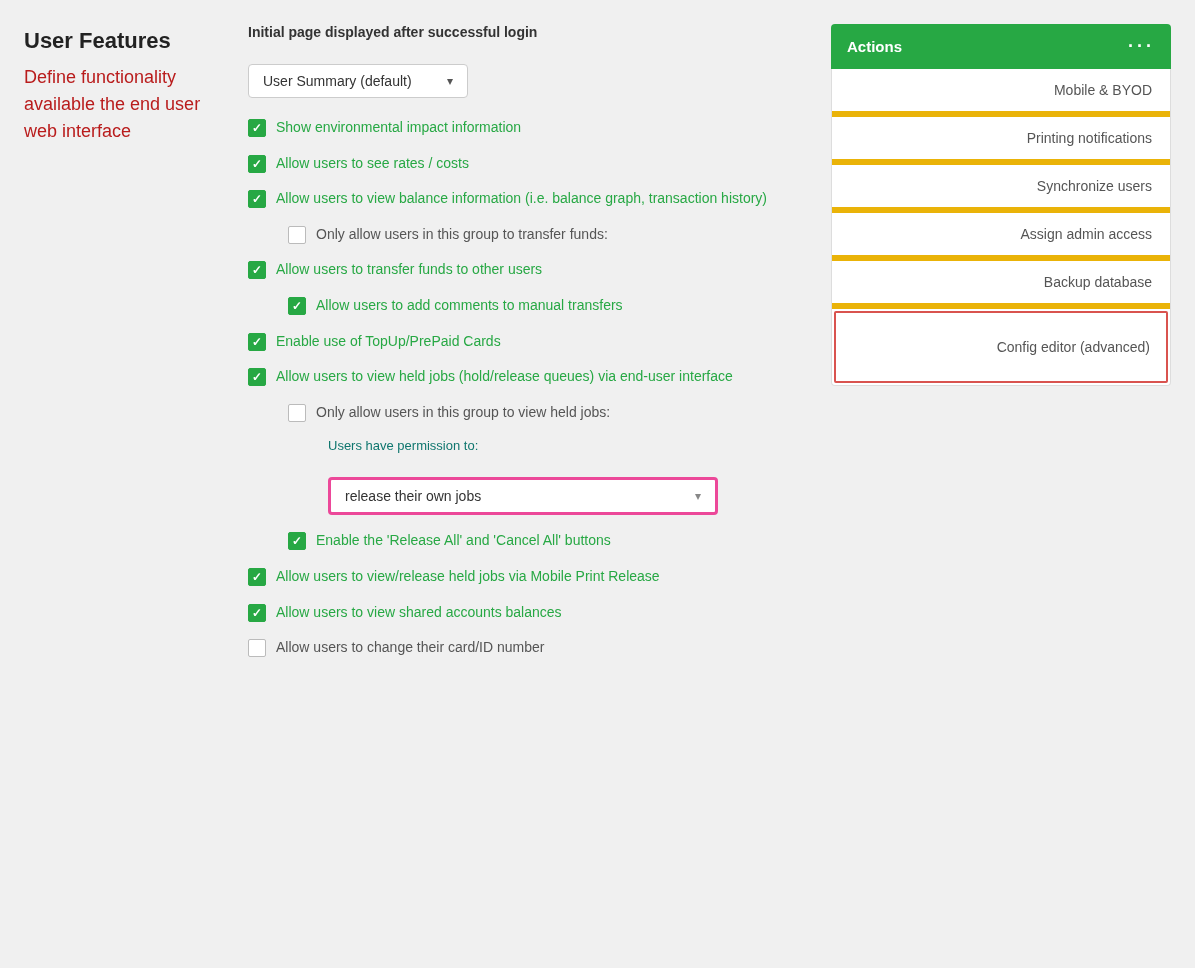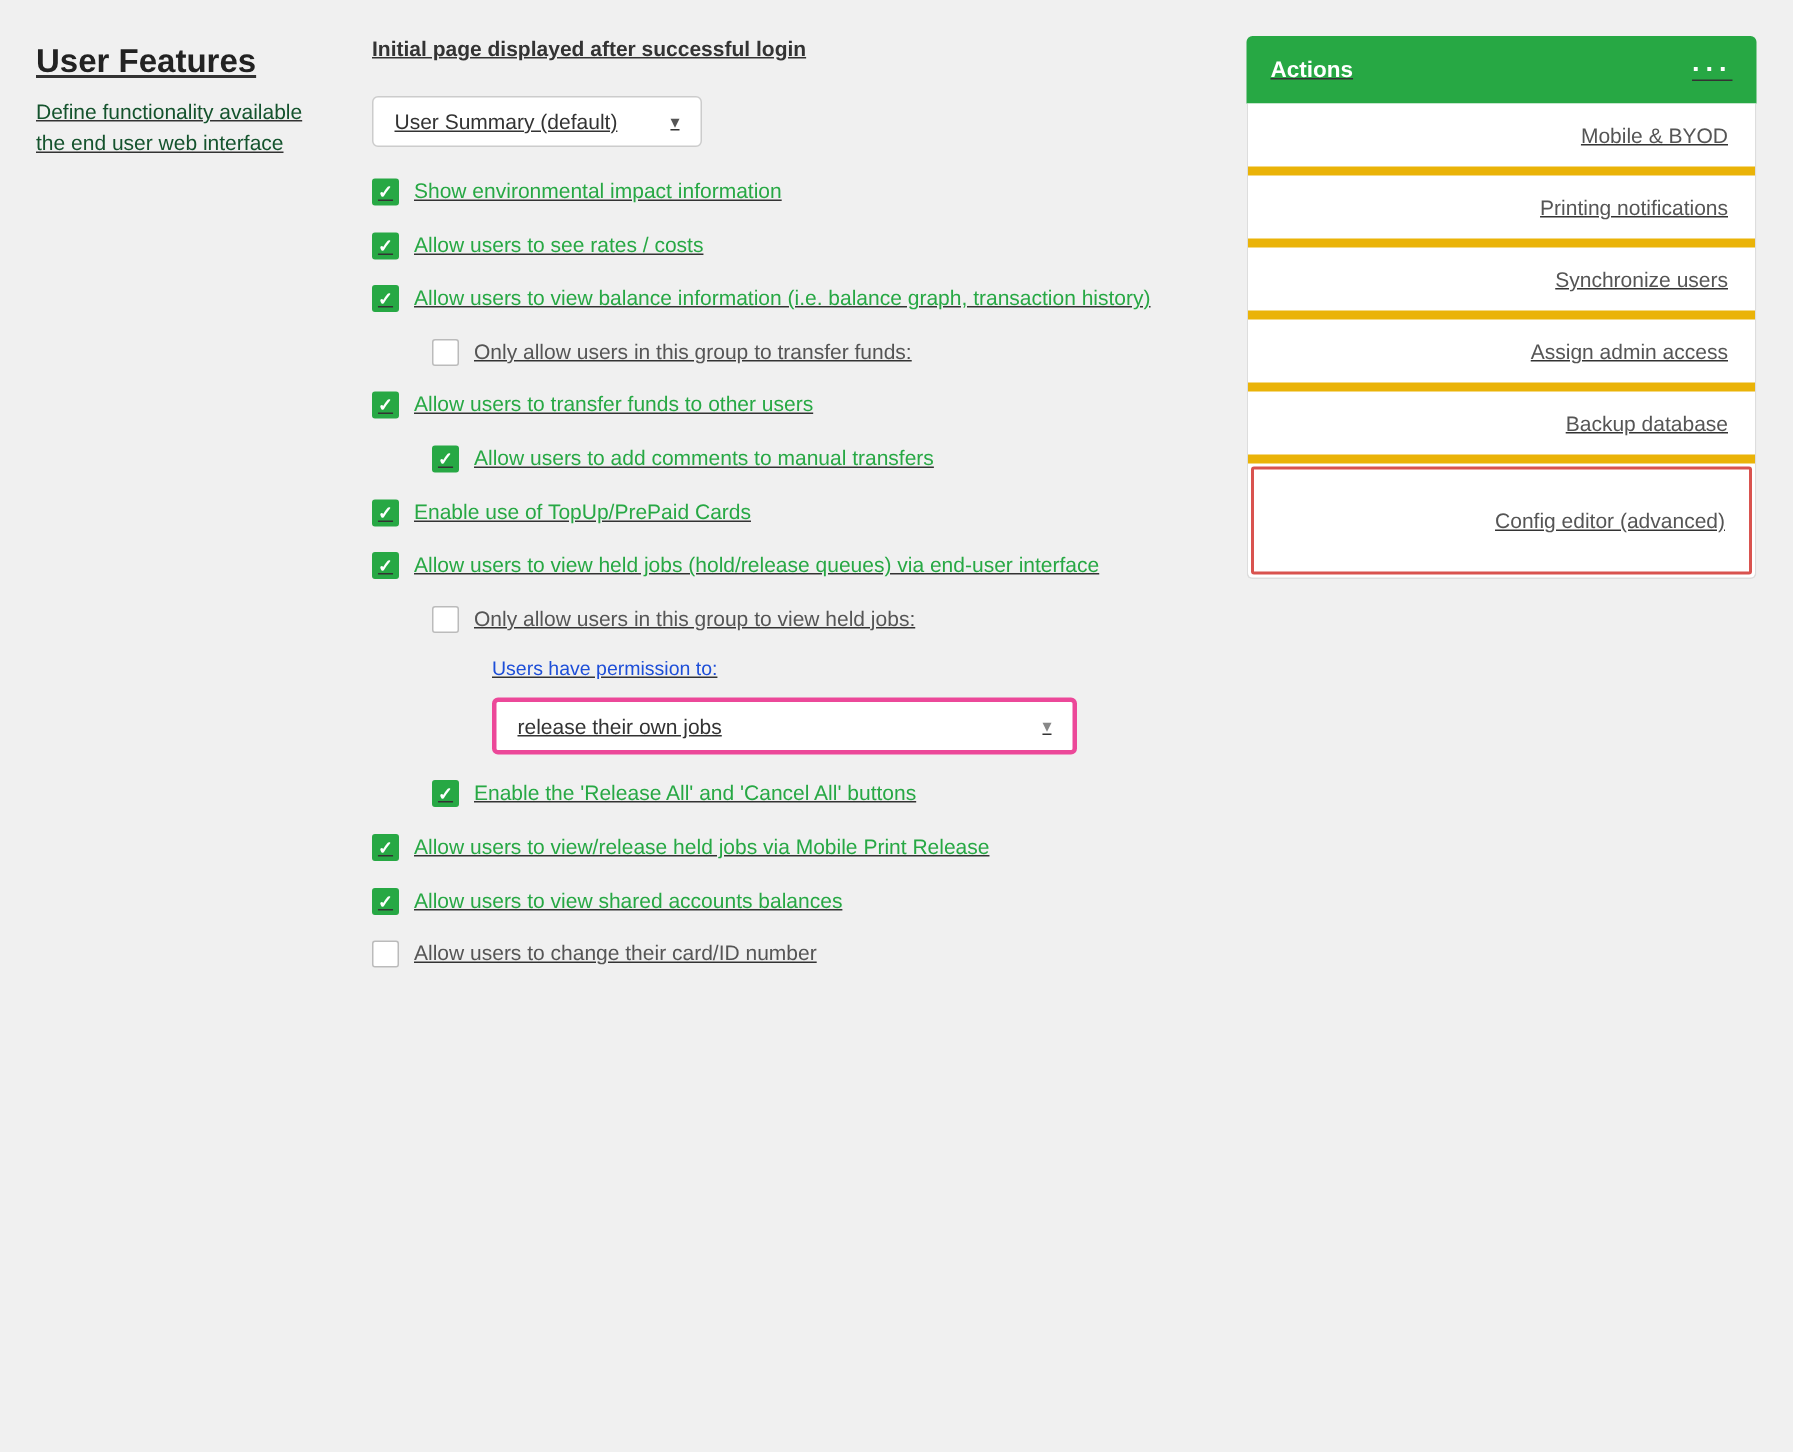--- a/index.html
+++ b/index.html
@@ -7,36 +7,35 @@
       font-family: Arial, sans-serif;
       background: #f0f0f0;
       font-size: 14px;
       color: #333;
     }
     .page-container {
       display: flex;
       padding: 24px;
       gap: 24px;
       max-width: 1195px;
-      text-decoration: underline;
     }
     .sidebar {
       width: 200px;
       flex-shrink: 0;
       padding-top: 4px;
     }
     .sidebar-title {
       font-size: 22px;
       font-weight: bold;
       color: #222;
       margin-bottom: 10px;
     }
     .sidebar-description {
-      font-size: 14px;
-      color: #14532d;
+      font-size: 18px;
+      color: #b91c1c;
       line-height: 1.5;
     }
     .main-content {
       flex: 1;
       background: #f0f0f0;
     }
     .initial-page-label {
       font-weight: bold;
       font-size: 14px;
       color: #333;
@@ -99,22 +98,22 @@
     .cb-label {
       font-size: 14px;
       color: #27a844;
       line-height: 1.4;
     }
     .cb-label.gray {
       color: #555;
     }
     .permission-label {
       font-size: 13px;
-      color: #1d4ed8;
-      margin-bottom: 12px;
+      color: #0f766e;
+      margin-bottom: 24px;
       margin-left: 80px;
     }
     .release-dropdown {
       margin-left: 80px;
       margin-bottom: 16px;
     }
     .release-select {
       display: flex;
       align-items: center;
       justify-content: space-between;

